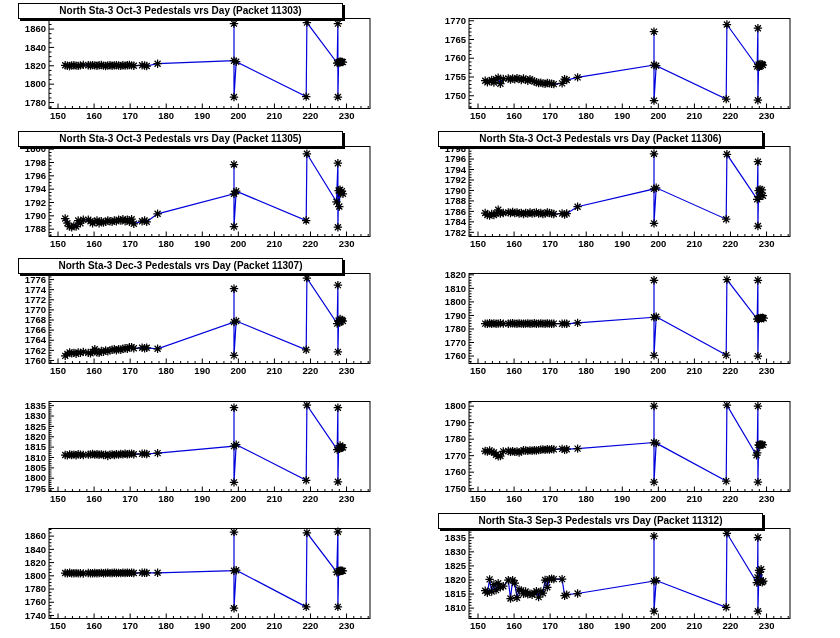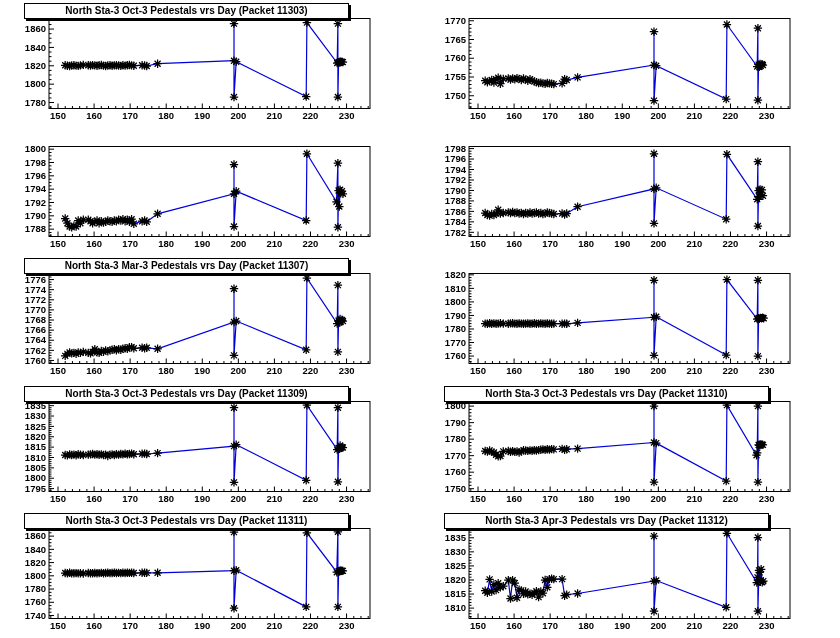--- a/index.html
+++ b/index.html
@@ -1,20 +1,20 @@
 <!DOCTYPE html>
 <html><head>
 <meta charset="utf-8">
 <style>
   html,body{margin:0;padding:0;background:#ffffff;}
   .canvas{position:relative;width:840px;height:638px;background:#ffffff;overflow:hidden;
           font-family:"Liberation Sans",sans-serif;}
   .panel{position:absolute;width:420px;height:128px;}
   .panel svg{position:absolute;left:0;top:0;}
-  .ptitle{position:absolute;left:24px;top:3px;width:323px;height:14px;z-index:2;
+  .ptitle{position:absolute;left:18px;top:3px;width:323px;height:14px;z-index:2;
           background:#ffffff;border:1px solid #000;box-shadow:2px 2px 0 #000;
           font-weight:bold;font-size:10px;line-height:14px;text-align:center;color:#000;
           white-space:nowrap;overflow:hidden;}
 </style>
 </head>
 <body>
 
 <div class="canvas" id="canvas">
     <div class="panel" style="left: 0px; top: 0px;">
       <svg width="420" height="128" viewBox="0 0 420 128">
@@ -292,20 +292,21 @@
         <text x="46" y="104.36666666666727" text-anchor="end" font-size="9.5" font-weight="bold" font-family="Liberation Sans, sans-serif" fill="#000000">1788</text>
         <text x="46" y="91.03333333333394" text-anchor="end" font-size="9.5" font-weight="bold" font-family="Liberation Sans, sans-serif" fill="#000000">1790</text>
         <text x="46" y="77.7000000000006" text-anchor="end" font-size="9.5" font-weight="bold" font-family="Liberation Sans, sans-serif" fill="#000000">1792</text>
         <text x="46" y="64.36666666666727" text-anchor="end" font-size="9.5" font-weight="bold" font-family="Liberation Sans, sans-serif" fill="#000000">1794</text>
         <text x="46" y="51.033333333333935" text-anchor="end" font-size="9.5" font-weight="bold" font-family="Liberation Sans, sans-serif" fill="#000000">1796</text>
         <text x="46" y="37.7000000000006" text-anchor="end" font-size="9.5" font-weight="bold" font-family="Liberation Sans, sans-serif" fill="#000000">1798</text>
         <text x="46" y="24.366666666667268" text-anchor="end" font-size="9.5" font-weight="bold" font-family="Liberation Sans, sans-serif" fill="#000000">1800</text>
         <polyline points="65.2,90.5 67.4,95.2 69.6,98.5 71.7,99.2 73.9,97.8 76.1,98.5 78.2,92.5 80.4,95.2 83.3,91.8 88.3,91.8 90.5,93.2 92.6,95.2 94.8,93.8 97.0,92.5 99.1,95.2 101.3,93.2 103.5,94.5 105.6,93.8 107.8,92.5 110.0,93.2 112.1,93.8 114.3,92.5 116.4,93.2 118.6,91.8 120.8,92.5 122.9,91.2 125.1,93.2 127.3,91.8 129.4,93.8 131.6,91.2 133.8,95.8 142.1,93.2 144.6,92.5 146.7,93.8 157.6,85.8 234.0,65.8 234.0,36.5 234.0,98.5 236.2,63.2 306.2,92.5 306.9,25.8 336.5,73.8 337.9,35.2 337.9,99.2 338.6,62.5 339.3,78.5 340.1,61.8 340.8,65.2 341.9,63.2 342.9,65.8" fill="none" stroke="#0000dd" stroke-width="1.2"></polyline>
         <path d="M61.0 90.5H69.4M65.2 86.3V94.7M62.2 87.5L68.2 93.5M62.2 93.5L68.2 87.5M63.2 95.2H71.6M67.4 91.0V99.4M64.4 92.2L70.4 98.2M64.4 98.2L70.4 92.2M65.4 98.5H73.8M69.6 94.3V102.7M66.6 95.5L72.6 101.5M66.6 101.5L72.6 95.5M67.5 99.2H75.9M71.7 95.0V103.4M68.7 96.2L74.7 102.2M68.7 102.2L74.7 96.2M69.7 97.8H78.1M73.9 93.6V102.0M70.9 94.8L76.9 100.8M70.9 100.8L76.9 94.8M71.9 98.5H80.3M76.1 94.3V102.7M73.1 95.5L79.1 101.5M73.1 101.5L79.1 95.5M74.0 92.5H82.4M78.2 88.3V96.7M75.2 89.5L81.2 95.5M75.2 95.5L81.2 89.5M76.2 95.2H84.6M80.4 91.0V99.4M77.4 92.2L83.4 98.2M77.4 98.2L83.4 92.2M79.1 91.8H87.5M83.3 87.6V96.0M80.3 88.8L86.3 94.8M80.3 94.8L86.3 88.8M84.1 91.8H92.5M88.3 87.6V96.0M85.3 88.8L91.3 94.8M85.3 94.8L91.3 88.8M86.3 93.2H94.7M90.5 89.0V97.4M87.5 90.2L93.5 96.2M87.5 96.2L93.5 90.2M88.4 95.2H96.8M92.6 91.0V99.4M89.6 92.2L95.6 98.2M89.6 98.2L95.6 92.2M90.6 93.8H99.0M94.8 89.6V98.0M91.8 90.8L97.8 96.8M91.8 96.8L97.8 90.8M92.8 92.5H101.2M97.0 88.3V96.7M94.0 89.5L100.0 95.5M94.0 95.5L100.0 89.5M94.9 95.2H103.3M99.1 91.0V99.4M96.1 92.2L102.1 98.2M96.1 98.2L102.1 92.2M97.1 93.2H105.5M101.3 89.0V97.4M98.3 90.2L104.3 96.2M98.3 96.2L104.3 90.2M99.3 94.5H107.7M103.5 90.3V98.7M100.5 91.5L106.5 97.5M100.5 97.5L106.5 91.5M101.4 93.8H109.8M105.6 89.6V98.0M102.6 90.8L108.6 96.8M102.6 96.8L108.6 90.8M103.6 92.5H112.0M107.8 88.3V96.7M104.8 89.5L110.8 95.5M104.8 95.5L110.8 89.5M105.8 93.2H114.2M110.0 89.0V97.4M107.0 90.2L113.0 96.2M107.0 96.2L113.0 90.2M107.9 93.8H116.3M112.1 89.6V98.0M109.1 90.8L115.1 96.8M109.1 96.8L115.1 90.8M110.1 92.5H118.5M114.3 88.3V96.7M111.3 89.5L117.3 95.5M111.3 95.5L117.3 89.5M112.2 93.2H120.6M116.4 89.0V97.4M113.4 90.2L119.4 96.2M113.4 96.2L119.4 90.2M114.4 91.8H122.8M118.6 87.6V96.0M115.6 88.8L121.6 94.8M115.6 94.8L121.6 88.8M116.6 92.5H125.0M120.8 88.3V96.7M117.8 89.5L123.8 95.5M117.8 95.5L123.8 89.5M118.7 91.2H127.1M122.9 87.0V95.4M119.9 88.2L125.9 94.2M119.9 94.2L125.9 88.2M120.9 93.2H129.3M125.1 89.0V97.4M122.1 90.2L128.1 96.2M122.1 96.2L128.1 90.2M123.1 91.8H131.5M127.3 87.6V96.0M124.3 88.8L130.3 94.8M124.3 94.8L130.3 88.8M125.2 93.8H133.6M129.4 89.6V98.0M126.4 90.8L132.4 96.8M126.4 96.8L132.4 90.8M127.4 91.2H135.8M131.6 87.0V95.4M128.6 88.2L134.6 94.2M128.6 94.2L134.6 88.2M129.6 95.8H138.0M133.8 91.6V100.0M130.8 92.8L136.8 98.8M130.8 98.8L136.8 92.8M137.9 93.2H146.3M142.1 89.0V97.4M139.1 90.2L145.1 96.2M139.1 96.2L145.1 90.2M140.4 92.5H148.8M144.6 88.3V96.7M141.6 89.5L147.6 95.5M141.6 95.5L147.6 89.5M142.5 93.8H150.9M146.7 89.6V98.0M143.7 90.8L149.7 96.8M143.7 96.8L149.7 90.8M153.4 85.8H161.8M157.6 81.6V90.0M154.6 82.8L160.6 88.8M154.6 88.8L160.6 82.8M229.8 65.8H238.2M234.0 61.6V70.0M231.0 62.8L237.0 68.8M231.0 68.8L237.0 62.8M229.8 36.5H238.2M234.0 32.3V40.7M231.0 33.5L237.0 39.5M231.0 39.5L237.0 33.5M229.8 98.5H238.2M234.0 94.3V102.7M231.0 95.5L237.0 101.5M231.0 101.5L237.0 95.5M232.0 63.2H240.4M236.2 59.0V67.4M233.2 60.2L239.2 66.2M233.2 66.2L239.2 60.2M302.0 92.5H310.4M306.2 88.3V96.7M303.2 89.5L309.2 95.5M303.2 95.5L309.2 89.5M302.7 25.8H311.1M306.9 21.6V30.0M303.9 22.8L309.9 28.8M303.9 28.8L309.9 22.8M332.3 73.8H340.7M336.5 69.6V78.0M333.5 70.8L339.5 76.8M333.5 76.8L339.5 70.8M333.7 35.2H342.1M337.9 31.0V39.4M334.9 32.2L340.9 38.2M334.9 38.2L340.9 32.2M333.7 99.2H342.1M337.9 95.0V103.4M334.9 96.2L340.9 102.2M334.9 102.2L340.9 96.2M334.4 62.5H342.8M338.6 58.3V66.7M335.6 59.5L341.6 65.5M335.6 65.5L341.6 59.5M335.1 78.5H343.5M339.3 74.3V82.7M336.3 75.5L342.3 81.5M336.3 81.5L342.3 75.5M335.9 61.8H344.3M340.1 57.6V66.0M337.1 58.8L343.1 64.8M337.1 64.8L343.1 58.8M336.6 65.2H345.0M340.8 61.0V69.4M337.8 62.2L343.8 68.2M337.8 68.2L343.8 62.2M337.7 63.2H346.1M341.9 59.0V67.4M338.9 60.2L344.9 66.2M338.9 66.2L344.9 60.2M338.7 65.8H347.1M342.9 61.6V70.0M339.9 62.8L345.9 68.8M339.9 68.8L345.9 62.8" stroke="#000000" stroke-width="1.25" fill="none"></path>
       </svg>
+      <div class="ptitle">North Sta-3 Oct-3 Pedestals vrs Day (Packet 11305)</div>
     </div>
     <div class="panel" style="left: 420px; top: 128px;">
       <svg width="420" height="128" viewBox="0 0 420 128">
         <rect x="49" y="18.5" width="321" height="90" fill="none" stroke="#000000" stroke-width="1"></rect>
         <g stroke="#000000" stroke-width="1">
           <line x1="50.80337078651685" y1="108.5" x2="50.80337078651685" y2="106"></line>
           <line x1="58.01685393258427" y1="108.5" x2="58.01685393258427" y2="103.5"></line>
           <line x1="65.23033707865169" y1="108.5" x2="65.23033707865169" y2="106"></line>
           <line x1="72.4438202247191" y1="108.5" x2="72.4438202247191" y2="106"></line>
           <line x1="79.65730337078651" y1="108.5" x2="79.65730337078651" y2="106"></line>
@@ -400,20 +401,21 @@
         <text x="46" y="86.58372093023287" text-anchor="end" font-size="9.5" font-weight="bold" font-family="Liberation Sans, sans-serif" fill="#000000">1786</text>
         <text x="46" y="76.11860465116312" text-anchor="end" font-size="9.5" font-weight="bold" font-family="Liberation Sans, sans-serif" fill="#000000">1788</text>
         <text x="46" y="65.65348837209338" text-anchor="end" font-size="9.5" font-weight="bold" font-family="Liberation Sans, sans-serif" fill="#000000">1790</text>
         <text x="46" y="55.188372093023645" text-anchor="end" font-size="9.5" font-weight="bold" font-family="Liberation Sans, sans-serif" fill="#000000">1792</text>
         <text x="46" y="44.7232558139539" text-anchor="end" font-size="9.5" font-weight="bold" font-family="Liberation Sans, sans-serif" fill="#000000">1794</text>
         <text x="46" y="34.258139534884165" text-anchor="end" font-size="9.5" font-weight="bold" font-family="Liberation Sans, sans-serif" fill="#000000">1796</text>
         <text x="46" y="23.79302325581443" text-anchor="end" font-size="9.5" font-weight="bold" font-family="Liberation Sans, sans-serif" fill="#000000">1798</text>
         <polyline points="65.2,85.0 67.4,87.0 69.6,87.6 71.7,86.0 73.9,87.0 76.1,85.5 78.2,81.8 80.4,85.5 83.3,85.0 88.3,84.4 90.5,85.0 92.6,83.9 94.8,85.0 97.0,84.4 99.1,85.5 101.3,85.0 103.5,86.0 105.6,85.0 107.8,85.5 110.0,84.4 112.1,85.5 114.3,85.0 116.4,84.4 118.6,85.5 120.8,85.0 122.9,86.0 125.1,85.5 127.3,84.4 129.4,85.0 131.6,85.5 133.8,86.0 142.1,85.5 144.6,86.5 146.7,85.5 157.6,78.7 234.0,60.9 234.0,25.8 234.0,95.4 236.2,59.8 306.2,91.2 306.9,26.3 337.2,71.3 337.9,33.7 337.9,98.0 338.6,62.5 339.3,68.7 340.1,61.4 340.8,66.6 341.9,61.9 342.9,67.7" fill="none" stroke="#0000dd" stroke-width="1.2"></polyline>
         <path d="M61.0 85.0H69.4M65.2 80.8V89.2M62.2 82.0L68.2 88.0M62.2 88.0L68.2 82.0M63.2 87.0H71.6M67.4 82.8V91.2M64.4 84.0L70.4 90.0M64.4 90.0L70.4 84.0M65.4 87.6H73.8M69.6 83.4V91.8M66.6 84.6L72.6 90.6M66.6 90.6L72.6 84.6M67.5 86.0H75.9M71.7 81.8V90.2M68.7 83.0L74.7 89.0M68.7 89.0L74.7 83.0M69.7 87.0H78.1M73.9 82.8V91.2M70.9 84.0L76.9 90.0M70.9 90.0L76.9 84.0M71.9 85.5H80.3M76.1 81.3V89.7M73.1 82.5L79.1 88.5M73.1 88.5L79.1 82.5M74.0 81.8H82.4M78.2 77.6V86.0M75.2 78.8L81.2 84.8M75.2 84.8L81.2 78.8M76.2 85.5H84.6M80.4 81.3V89.7M77.4 82.5L83.4 88.5M77.4 88.5L83.4 82.5M79.1 85.0H87.5M83.3 80.8V89.2M80.3 82.0L86.3 88.0M80.3 88.0L86.3 82.0M84.1 84.4H92.5M88.3 80.2V88.6M85.3 81.4L91.3 87.4M85.3 87.4L91.3 81.4M86.3 85.0H94.7M90.5 80.8V89.2M87.5 82.0L93.5 88.0M87.5 88.0L93.5 82.0M88.4 83.9H96.8M92.6 79.7V88.1M89.6 80.9L95.6 86.9M89.6 86.9L95.6 80.9M90.6 85.0H99.0M94.8 80.8V89.2M91.8 82.0L97.8 88.0M91.8 88.0L97.8 82.0M92.8 84.4H101.2M97.0 80.2V88.6M94.0 81.4L100.0 87.4M94.0 87.4L100.0 81.4M94.9 85.5H103.3M99.1 81.3V89.7M96.1 82.5L102.1 88.5M96.1 88.5L102.1 82.5M97.1 85.0H105.5M101.3 80.8V89.2M98.3 82.0L104.3 88.0M98.3 88.0L104.3 82.0M99.3 86.0H107.7M103.5 81.8V90.2M100.5 83.0L106.5 89.0M100.5 89.0L106.5 83.0M101.4 85.0H109.8M105.6 80.8V89.2M102.6 82.0L108.6 88.0M102.6 88.0L108.6 82.0M103.6 85.5H112.0M107.8 81.3V89.7M104.8 82.5L110.8 88.5M104.8 88.5L110.8 82.5M105.8 84.4H114.2M110.0 80.2V88.6M107.0 81.4L113.0 87.4M107.0 87.4L113.0 81.4M107.9 85.5H116.3M112.1 81.3V89.7M109.1 82.5L115.1 88.5M109.1 88.5L115.1 82.5M110.1 85.0H118.5M114.3 80.8V89.2M111.3 82.0L117.3 88.0M111.3 88.0L117.3 82.0M112.2 84.4H120.6M116.4 80.2V88.6M113.4 81.4L119.4 87.4M113.4 87.4L119.4 81.4M114.4 85.5H122.8M118.6 81.3V89.7M115.6 82.5L121.6 88.5M115.6 88.5L121.6 82.5M116.6 85.0H125.0M120.8 80.8V89.2M117.8 82.0L123.8 88.0M117.8 88.0L123.8 82.0M118.7 86.0H127.1M122.9 81.8V90.2M119.9 83.0L125.9 89.0M119.9 89.0L125.9 83.0M120.9 85.5H129.3M125.1 81.3V89.7M122.1 82.5L128.1 88.5M122.1 88.5L128.1 82.5M123.1 84.4H131.5M127.3 80.2V88.6M124.3 81.4L130.3 87.4M124.3 87.4L130.3 81.4M125.2 85.0H133.6M129.4 80.8V89.2M126.4 82.0L132.4 88.0M126.4 88.0L132.4 82.0M127.4 85.5H135.8M131.6 81.3V89.7M128.6 82.5L134.6 88.5M128.6 88.5L134.6 82.5M129.6 86.0H138.0M133.8 81.8V90.2M130.8 83.0L136.8 89.0M130.8 89.0L136.8 83.0M137.9 85.5H146.3M142.1 81.3V89.7M139.1 82.5L145.1 88.5M139.1 88.5L145.1 82.5M140.4 86.5H148.8M144.6 82.3V90.7M141.6 83.5L147.6 89.5M141.6 89.5L147.6 83.5M142.5 85.5H150.9M146.7 81.3V89.7M143.7 82.5L149.7 88.5M143.7 88.5L149.7 82.5M153.4 78.7H161.8M157.6 74.5V82.9M154.6 75.7L160.6 81.7M154.6 81.7L160.6 75.7M229.8 60.9H238.2M234.0 56.7V65.1M231.0 57.9L237.0 63.9M231.0 63.9L237.0 57.9M229.8 25.8H238.2M234.0 21.6V30.0M231.0 22.8L237.0 28.8M231.0 28.8L237.0 22.8M229.8 95.4H238.2M234.0 91.2V99.6M231.0 92.4L237.0 98.4M231.0 98.4L237.0 92.4M232.0 59.8H240.4M236.2 55.6V64.0M233.2 56.8L239.2 62.8M233.2 62.8L239.2 56.8M302.0 91.2H310.4M306.2 87.0V95.4M303.2 88.2L309.2 94.2M303.2 94.2L309.2 88.2M302.7 26.3H311.1M306.9 22.1V30.5M303.9 23.3L309.9 29.3M303.9 29.3L309.9 23.3M333.0 71.3H341.4M337.2 67.1V75.5M334.2 68.3L340.2 74.3M334.2 74.3L340.2 68.3M333.7 33.7H342.1M337.9 29.5V37.9M334.9 30.7L340.9 36.7M334.9 36.7L340.9 30.7M333.7 98.0H342.1M337.9 93.8V102.2M334.9 95.0L340.9 101.0M334.9 101.0L340.9 95.0M334.4 62.5H342.8M338.6 58.3V66.7M335.6 59.5L341.6 65.5M335.6 65.5L341.6 59.5M335.1 68.7H343.5M339.3 64.5V72.9M336.3 65.7L342.3 71.7M336.3 71.7L342.3 65.7M335.9 61.4H344.3M340.1 57.2V65.6M337.1 58.4L343.1 64.4M337.1 64.4L343.1 58.4M336.6 66.6H345.0M340.8 62.4V70.8M337.8 63.6L343.8 69.6M337.8 69.6L343.8 63.6M337.7 61.9H346.1M341.9 57.7V66.1M338.9 58.9L344.9 64.9M338.9 64.9L344.9 58.9M338.7 67.7H347.1M342.9 63.5V71.9M339.9 64.7L345.9 70.7M339.9 70.7L345.9 64.7" stroke="#000000" stroke-width="1.25" fill="none"></path>
       </svg>
+      <div class="ptitle">North Sta-3 Oct-3 Pedestals vrs Day (Packet 11306)</div>
     </div>
     <div class="panel" style="left: 0px; top: 255px;">
       <svg width="420" height="128" viewBox="0 0 420 128">
         <rect x="49" y="18.5" width="321" height="90" fill="none" stroke="#000000" stroke-width="1"></rect>
         <g stroke="#000000" stroke-width="1">
           <line x1="50.80337078651685" y1="108.5" x2="50.80337078651685" y2="106"></line>
           <line x1="58.01685393258427" y1="108.5" x2="58.01685393258427" y2="103.5"></line>
           <line x1="65.23033707865169" y1="108.5" x2="65.23033707865169" y2="106"></line>
           <line x1="72.4438202247191" y1="108.5" x2="72.4438202247191" y2="106"></line>
           <line x1="79.65730337078651" y1="108.5" x2="79.65730337078651" y2="106"></line>
@@ -510,21 +512,21 @@
         <text x="46" y="88.44157303370827" text-anchor="end" font-size="9.5" font-weight="bold" font-family="Liberation Sans, sans-serif" fill="#000000">1764</text>
         <text x="46" y="78.32921348314645" text-anchor="end" font-size="9.5" font-weight="bold" font-family="Liberation Sans, sans-serif" fill="#000000">1766</text>
         <text x="46" y="68.21685393258461" text-anchor="end" font-size="9.5" font-weight="bold" font-family="Liberation Sans, sans-serif" fill="#000000">1768</text>
         <text x="46" y="58.10449438202279" text-anchor="end" font-size="9.5" font-weight="bold" font-family="Liberation Sans, sans-serif" fill="#000000">1770</text>
         <text x="46" y="47.99213483146097" text-anchor="end" font-size="9.5" font-weight="bold" font-family="Liberation Sans, sans-serif" fill="#000000">1772</text>
         <text x="46" y="37.87977528089915" text-anchor="end" font-size="9.5" font-weight="bold" font-family="Liberation Sans, sans-serif" fill="#000000">1774</text>
         <text x="46" y="27.767415730337316" text-anchor="end" font-size="9.5" font-weight="bold" font-family="Liberation Sans, sans-serif" fill="#000000">1776</text>
         <polyline points="65.2,100.9 67.4,98.9 69.6,97.4 71.7,98.4 73.9,97.9 76.1,98.9 78.2,97.4 80.4,97.9 83.3,96.9 88.3,97.9 90.5,98.4 92.6,96.9 94.8,94.3 97.0,97.4 99.1,97.9 101.3,95.9 103.5,96.9 105.6,95.4 107.8,96.4 110.0,95.4 112.1,94.8 114.3,94.3 116.4,95.4 118.6,94.3 120.8,94.8 122.9,93.8 125.1,93.3 127.3,93.8 129.4,92.3 131.6,92.3 133.8,93.3 142.1,92.8 144.6,93.3 146.7,92.8 157.6,93.8 234.0,67.0 234.0,33.7 234.0,100.4 236.2,66.0 306.2,94.8 306.9,23.1 337.2,68.6 337.9,30.1 337.9,96.9 338.6,65.5 339.3,67.5 340.1,64.0 340.8,66.5 341.9,65.0 342.9,66.0" fill="none" stroke="#0000dd" stroke-width="1.2"></polyline>
         <path d="M61.0 100.9H69.4M65.2 96.7V105.1M62.2 97.9L68.2 103.9M62.2 103.9L68.2 97.9M63.2 98.9H71.6M67.4 94.7V103.1M64.4 95.9L70.4 101.9M64.4 101.9L70.4 95.9M65.4 97.4H73.8M69.6 93.2V101.6M66.6 94.4L72.6 100.4M66.6 100.4L72.6 94.4M67.5 98.4H75.9M71.7 94.2V102.6M68.7 95.4L74.7 101.4M68.7 101.4L74.7 95.4M69.7 97.9H78.1M73.9 93.7V102.1M70.9 94.9L76.9 100.9M70.9 100.9L76.9 94.9M71.9 98.9H80.3M76.1 94.7V103.1M73.1 95.9L79.1 101.9M73.1 101.9L79.1 95.9M74.0 97.4H82.4M78.2 93.2V101.6M75.2 94.4L81.2 100.4M75.2 100.4L81.2 94.4M76.2 97.9H84.6M80.4 93.7V102.1M77.4 94.9L83.4 100.9M77.4 100.9L83.4 94.9M79.1 96.9H87.5M83.3 92.7V101.1M80.3 93.9L86.3 99.9M80.3 99.9L86.3 93.9M84.1 97.9H92.5M88.3 93.7V102.1M85.3 94.9L91.3 100.9M85.3 100.9L91.3 94.9M86.3 98.4H94.7M90.5 94.2V102.6M87.5 95.4L93.5 101.4M87.5 101.4L93.5 95.4M88.4 96.9H96.8M92.6 92.7V101.1M89.6 93.9L95.6 99.9M89.6 99.9L95.6 93.9M90.6 94.3H99.0M94.8 90.1V98.5M91.8 91.3L97.8 97.3M91.8 97.3L97.8 91.3M92.8 97.4H101.2M97.0 93.2V101.6M94.0 94.4L100.0 100.4M94.0 100.4L100.0 94.4M94.9 97.9H103.3M99.1 93.7V102.1M96.1 94.9L102.1 100.9M96.1 100.9L102.1 94.9M97.1 95.9H105.5M101.3 91.7V100.1M98.3 92.9L104.3 98.9M98.3 98.9L104.3 92.9M99.3 96.9H107.7M103.5 92.7V101.1M100.5 93.9L106.5 99.9M100.5 99.9L106.5 93.9M101.4 95.4H109.8M105.6 91.2V99.6M102.6 92.4L108.6 98.4M102.6 98.4L108.6 92.4M103.6 96.4H112.0M107.8 92.2V100.6M104.8 93.4L110.8 99.4M104.8 99.4L110.8 93.4M105.8 95.4H114.2M110.0 91.2V99.6M107.0 92.4L113.0 98.4M107.0 98.4L113.0 92.4M107.9 94.8H116.3M112.1 90.6V99.0M109.1 91.8L115.1 97.8M109.1 97.8L115.1 91.8M110.1 94.3H118.5M114.3 90.1V98.5M111.3 91.3L117.3 97.3M111.3 97.3L117.3 91.3M112.2 95.4H120.6M116.4 91.2V99.6M113.4 92.4L119.4 98.4M113.4 98.4L119.4 92.4M114.4 94.3H122.8M118.6 90.1V98.5M115.6 91.3L121.6 97.3M115.6 97.3L121.6 91.3M116.6 94.8H125.0M120.8 90.6V99.0M117.8 91.8L123.8 97.8M117.8 97.8L123.8 91.8M118.7 93.8H127.1M122.9 89.6V98.0M119.9 90.8L125.9 96.8M119.9 96.8L125.9 90.8M120.9 93.3H129.3M125.1 89.1V97.5M122.1 90.3L128.1 96.3M122.1 96.3L128.1 90.3M123.1 93.8H131.5M127.3 89.6V98.0M124.3 90.8L130.3 96.8M124.3 96.8L130.3 90.8M125.2 92.3H133.6M129.4 88.1V96.5M126.4 89.3L132.4 95.3M126.4 95.3L132.4 89.3M127.4 92.3H135.8M131.6 88.1V96.5M128.6 89.3L134.6 95.3M128.6 95.3L134.6 89.3M129.6 93.3H138.0M133.8 89.1V97.5M130.8 90.3L136.8 96.3M130.8 96.3L136.8 90.3M137.9 92.8H146.3M142.1 88.6V97.0M139.1 89.8L145.1 95.8M139.1 95.8L145.1 89.8M140.4 93.3H148.8M144.6 89.1V97.5M141.6 90.3L147.6 96.3M141.6 96.3L147.6 90.3M142.5 92.8H150.9M146.7 88.6V97.0M143.7 89.8L149.7 95.8M143.7 95.8L149.7 89.8M153.4 93.8H161.8M157.6 89.6V98.0M154.6 90.8L160.6 96.8M154.6 96.8L160.6 90.8M229.8 67.0H238.2M234.0 62.8V71.2M231.0 64.0L237.0 70.0M231.0 70.0L237.0 64.0M229.8 33.7H238.2M234.0 29.5V37.9M231.0 30.7L237.0 36.7M231.0 36.7L237.0 30.7M229.8 100.4H238.2M234.0 96.2V104.6M231.0 97.4L237.0 103.4M231.0 103.4L237.0 97.4M232.0 66.0H240.4M236.2 61.8V70.2M233.2 63.0L239.2 69.0M233.2 69.0L239.2 63.0M302.0 94.8H310.4M306.2 90.6V99.0M303.2 91.8L309.2 97.8M303.2 97.8L309.2 91.8M302.7 23.1H311.1M306.9 18.9V27.3M303.9 20.1L309.9 26.1M303.9 26.1L309.9 20.1M333.0 68.6H341.4M337.2 64.4V72.8M334.2 65.6L340.2 71.6M334.2 71.6L340.2 65.6M333.7 30.1H342.1M337.9 25.9V34.3M334.9 27.1L340.9 33.1M334.9 33.1L340.9 27.1M333.7 96.9H342.1M337.9 92.7V101.1M334.9 93.9L340.9 99.9M334.9 99.9L340.9 93.9M334.4 65.5H342.8M338.6 61.3V69.7M335.6 62.5L341.6 68.5M335.6 68.5L341.6 62.5M335.1 67.5H343.5M339.3 63.3V71.7M336.3 64.5L342.3 70.5M336.3 70.5L342.3 64.5M335.9 64.0H344.3M340.1 59.8V68.2M337.1 61.0L343.1 67.0M337.1 67.0L343.1 61.0M336.6 66.5H345.0M340.8 62.3V70.7M337.8 63.5L343.8 69.5M337.8 69.5L343.8 63.5M337.7 65.0H346.1M341.9 60.8V69.2M338.9 62.0L344.9 68.0M338.9 68.0L344.9 62.0M338.7 66.0H347.1M342.9 61.8V70.2M339.9 63.0L345.9 69.0M339.9 69.0L345.9 63.0" stroke="#000000" stroke-width="1.25" fill="none"></path>
       </svg>
-      <div class="ptitle">North Sta-3 Mar-3 Pedestals vrs Day (Packet 11307)</div>
+      <div class="ptitle">North Sta-3 Dec-3 Pedestals vrs Day (Packet 11307)</div>
     </div>
     <div class="panel" style="left: 420px; top: 255px;">
       <svg width="420" height="128" viewBox="0 0 420 128">
         <rect x="49" y="18.5" width="321" height="90" fill="none" stroke="#000000" stroke-width="1"></rect>
         <g stroke="#000000" stroke-width="1">
           <line x1="50.80337078651685" y1="108.5" x2="50.80337078651685" y2="106"></line>
           <line x1="58.01685393258427" y1="108.5" x2="58.01685393258427" y2="103.5"></line>
           <line x1="65.23033707865169" y1="108.5" x2="65.23033707865169" y2="106"></line>
           <line x1="72.4438202247191" y1="108.5" x2="72.4438202247191" y2="106"></line>
           <line x1="79.65730337078651" y1="108.5" x2="79.65730337078651" y2="106"></line>
@@ -734,21 +736,20 @@
         <text x="46" y="88.05944700460816" text-anchor="end" font-size="9.5" font-weight="bold" font-family="Liberation Sans, sans-serif" fill="#000000">1805</text>
         <text x="46" y="77.69078341013814" text-anchor="end" font-size="9.5" font-weight="bold" font-family="Liberation Sans, sans-serif" fill="#000000">1810</text>
         <text x="46" y="67.3221198156681" text-anchor="end" font-size="9.5" font-weight="bold" font-family="Liberation Sans, sans-serif" fill="#000000">1815</text>
         <text x="46" y="56.95345622119809" text-anchor="end" font-size="9.5" font-weight="bold" font-family="Liberation Sans, sans-serif" fill="#000000">1820</text>
         <text x="46" y="46.58479262672806" text-anchor="end" font-size="9.5" font-weight="bold" font-family="Liberation Sans, sans-serif" fill="#000000">1825</text>
         <text x="46" y="36.21612903225804" text-anchor="end" font-size="9.5" font-weight="bold" font-family="Liberation Sans, sans-serif" fill="#000000">1830</text>
         <text x="46" y="25.847465437788014" text-anchor="end" font-size="9.5" font-weight="bold" font-family="Liberation Sans, sans-serif" fill="#000000">1835</text>
         <polyline points="65.2,72.0 67.4,72.4 69.6,71.4 71.7,72.0 73.9,71.6 76.1,72.2 78.2,71.2 80.4,71.8 83.3,72.0 88.3,71.6 90.5,71.4 92.6,71.0 94.8,71.6 97.0,71.2 99.1,71.8 101.3,71.4 103.5,72.0 105.6,71.6 107.8,73.0 110.0,71.8 112.1,71.4 114.3,72.0 116.4,71.2 118.6,71.6 120.8,71.0 122.9,71.4 125.1,70.8 127.3,71.2 129.4,71.0 131.6,70.6 133.8,71.2 142.1,70.8 144.6,70.6 146.7,71.0 157.6,70.1 234.0,63.1 234.0,24.7 234.0,99.4 236.2,61.6 306.2,97.3 306.9,22.2 337.2,66.6 337.9,24.7 337.9,98.8 338.6,65.0 339.3,65.8 340.1,62.5 340.8,64.7 341.9,64.1 342.9,64.5" fill="none" stroke="#0000dd" stroke-width="1.2"></polyline>
         <path d="M61.0 72.0H69.4M65.2 67.8V76.2M62.2 69.0L68.2 75.0M62.2 75.0L68.2 69.0M63.2 72.4H71.6M67.4 68.2V76.6M64.4 69.4L70.4 75.4M64.4 75.4L70.4 69.4M65.4 71.4H73.8M69.6 67.2V75.6M66.6 68.4L72.6 74.4M66.6 74.4L72.6 68.4M67.5 72.0H75.9M71.7 67.8V76.2M68.7 69.0L74.7 75.0M68.7 75.0L74.7 69.0M69.7 71.6H78.1M73.9 67.4V75.8M70.9 68.6L76.9 74.6M70.9 74.6L76.9 68.6M71.9 72.2H80.3M76.1 68.0V76.4M73.1 69.2L79.1 75.2M73.1 75.2L79.1 69.2M74.0 71.2H82.4M78.2 67.0V75.4M75.2 68.2L81.2 74.2M75.2 74.2L81.2 68.2M76.2 71.8H84.6M80.4 67.6V76.0M77.4 68.8L83.4 74.8M77.4 74.8L83.4 68.8M79.1 72.0H87.5M83.3 67.8V76.2M80.3 69.0L86.3 75.0M80.3 75.0L86.3 69.0M84.1 71.6H92.5M88.3 67.4V75.8M85.3 68.6L91.3 74.6M85.3 74.6L91.3 68.6M86.3 71.4H94.7M90.5 67.2V75.6M87.5 68.4L93.5 74.4M87.5 74.4L93.5 68.4M88.4 71.0H96.8M92.6 66.8V75.2M89.6 68.0L95.6 74.0M89.6 74.0L95.6 68.0M90.6 71.6H99.0M94.8 67.4V75.8M91.8 68.6L97.8 74.6M91.8 74.6L97.8 68.6M92.8 71.2H101.2M97.0 67.0V75.4M94.0 68.2L100.0 74.2M94.0 74.2L100.0 68.2M94.9 71.8H103.3M99.1 67.6V76.0M96.1 68.8L102.1 74.8M96.1 74.8L102.1 68.8M97.1 71.4H105.5M101.3 67.2V75.6M98.3 68.4L104.3 74.4M98.3 74.4L104.3 68.4M99.3 72.0H107.7M103.5 67.8V76.2M100.5 69.0L106.5 75.0M100.5 75.0L106.5 69.0M101.4 71.6H109.8M105.6 67.4V75.8M102.6 68.6L108.6 74.6M102.6 74.6L108.6 68.6M103.6 73.0H112.0M107.8 68.8V77.2M104.8 70.0L110.8 76.0M104.8 76.0L110.8 70.0M105.8 71.8H114.2M110.0 67.6V76.0M107.0 68.8L113.0 74.8M107.0 74.8L113.0 68.8M107.9 71.4H116.3M112.1 67.2V75.6M109.1 68.4L115.1 74.4M109.1 74.4L115.1 68.4M110.1 72.0H118.5M114.3 67.8V76.2M111.3 69.0L117.3 75.0M111.3 75.0L117.3 69.0M112.2 71.2H120.6M116.4 67.0V75.4M113.4 68.2L119.4 74.2M113.4 74.2L119.4 68.2M114.4 71.6H122.8M118.6 67.4V75.8M115.6 68.6L121.6 74.6M115.6 74.6L121.6 68.6M116.6 71.0H125.0M120.8 66.8V75.2M117.8 68.0L123.8 74.0M117.8 74.0L123.8 68.0M118.7 71.4H127.1M122.9 67.2V75.6M119.9 68.4L125.9 74.4M119.9 74.4L125.9 68.4M120.9 70.8H129.3M125.1 66.6V75.0M122.1 67.8L128.1 73.8M122.1 73.8L128.1 67.8M123.1 71.2H131.5M127.3 67.0V75.4M124.3 68.2L130.3 74.2M124.3 74.2L130.3 68.2M125.2 71.0H133.6M129.4 66.8V75.2M126.4 68.0L132.4 74.0M126.4 74.0L132.4 68.0M127.4 70.6H135.8M131.6 66.4V74.8M128.6 67.6L134.6 73.6M128.6 73.6L134.6 67.6M129.6 71.2H138.0M133.8 67.0V75.4M130.8 68.2L136.8 74.2M130.8 74.2L136.8 68.2M137.9 70.8H146.3M142.1 66.6V75.0M139.1 67.8L145.1 73.8M139.1 73.8L145.1 67.8M140.4 70.6H148.8M144.6 66.4V74.8M141.6 67.6L147.6 73.6M141.6 73.6L147.6 67.6M142.5 71.0H150.9M146.7 66.8V75.2M143.7 68.0L149.7 74.0M143.7 74.0L149.7 68.0M153.4 70.1H161.8M157.6 65.9V74.3M154.6 67.1L160.6 73.1M154.6 73.1L160.6 67.1M229.8 63.1H238.2M234.0 58.9V67.3M231.0 60.1L237.0 66.1M231.0 66.1L237.0 60.1M229.8 24.7H238.2M234.0 20.5V28.9M231.0 21.7L237.0 27.7M231.0 27.7L237.0 21.7M229.8 99.4H238.2M234.0 95.2V103.6M231.0 96.4L237.0 102.4M231.0 102.4L237.0 96.4M232.0 61.6H240.4M236.2 57.4V65.8M233.2 58.6L239.2 64.6M233.2 64.6L239.2 58.6M302.0 97.3H310.4M306.2 93.1V101.5M303.2 94.3L309.2 100.3M303.2 100.3L309.2 94.3M302.7 22.2H311.1M306.9 18.0V26.4M303.9 19.2L309.9 25.2M303.9 25.2L309.9 19.2M333.0 66.6H341.4M337.2 62.4V70.8M334.2 63.6L340.2 69.6M334.2 69.6L340.2 63.6M333.7 24.7H342.1M337.9 20.5V28.9M334.9 21.7L340.9 27.7M334.9 27.7L340.9 21.7M333.7 98.8H342.1M337.9 94.6V103.0M334.9 95.8L340.9 101.8M334.9 101.8L340.9 95.8M334.4 65.0H342.8M338.6 60.8V69.2M335.6 62.0L341.6 68.0M335.6 68.0L341.6 62.0M335.1 65.8H343.5M339.3 61.6V70.0M336.3 62.8L342.3 68.8M336.3 68.8L342.3 62.8M335.9 62.5H344.3M340.1 58.3V66.7M337.1 59.5L343.1 65.5M337.1 65.5L343.1 59.5M336.6 64.7H345.0M340.8 60.5V68.9M337.8 61.7L343.8 67.7M337.8 67.7L343.8 61.7M337.7 64.1H346.1M341.9 59.9V68.3M338.9 61.1L344.9 67.1M338.9 67.1L344.9 61.1M338.7 64.5H347.1M342.9 60.3V68.7M339.9 61.5L345.9 67.5M339.9 67.5L345.9 61.5" stroke="#000000" stroke-width="1.25" fill="none"></path>
       </svg>
-      <div class="ptitle">North Sta-3 Oct-3 Pedestals vrs Day (Packet 11309)</div>
     </div>
     <div class="panel" style="left: 420px; top: 383px;">
       <svg width="420" height="128" viewBox="0 0 420 128">
         <rect x="49" y="18.5" width="321" height="90" fill="none" stroke="#000000" stroke-width="1"></rect>
         <g stroke="#000000" stroke-width="1">
           <line x1="50.80337078651685" y1="108.5" x2="50.80337078651685" y2="106"></line>
           <line x1="58.01685393258427" y1="108.5" x2="58.01685393258427" y2="103.5"></line>
           <line x1="65.23033707865169" y1="108.5" x2="65.23033707865169" y2="106"></line>
           <line x1="72.4438202247191" y1="108.5" x2="72.4438202247191" y2="106"></line>
           <line x1="79.65730337078651" y1="108.5" x2="79.65730337078651" y2="106"></line>
@@ -833,21 +834,20 @@
         </g>
         <text x="46" y="108.89266055045864" text-anchor="end" font-size="9.5" font-weight="bold" font-family="Liberation Sans, sans-serif" fill="#000000">1750</text>
         <text x="46" y="92.37889908256874" text-anchor="end" font-size="9.5" font-weight="bold" font-family="Liberation Sans, sans-serif" fill="#000000">1760</text>
         <text x="46" y="75.86513761467883" text-anchor="end" font-size="9.5" font-weight="bold" font-family="Liberation Sans, sans-serif" fill="#000000">1770</text>
         <text x="46" y="59.351376146788915" text-anchor="end" font-size="9.5" font-weight="bold" font-family="Liberation Sans, sans-serif" fill="#000000">1780</text>
         <text x="46" y="42.837614678899" text-anchor="end" font-size="9.5" font-weight="bold" font-family="Liberation Sans, sans-serif" fill="#000000">1790</text>
         <text x="46" y="26.32385321100909" text-anchor="end" font-size="9.5" font-weight="bold" font-family="Liberation Sans, sans-serif" fill="#000000">1800</text>
         <polyline points="65.2,68.0 67.4,68.5 69.6,67.4 71.7,68.7 73.9,69.4 76.1,71.8 78.2,73.3 80.4,73.0 83.3,68.4 88.3,68.0 90.5,68.7 92.6,68.2 94.8,68.9 97.0,68.4 99.1,69.5 101.3,68.5 103.5,67.2 105.6,67.5 107.8,67.9 110.0,67.4 112.1,67.7 114.3,67.2 116.4,67.5 118.6,67.1 120.8,66.7 122.9,66.4 125.1,66.9 127.3,66.2 129.4,66.6 131.6,66.1 133.8,66.4 142.1,65.9 144.6,66.7 146.7,66.2 157.6,65.6 234.0,59.5 234.0,23.0 234.0,99.1 236.2,60.1 306.2,98.1 306.9,22.1 336.5,72.2 337.2,69.9 337.9,23.1 337.9,99.1 338.6,61.9 339.3,62.4 340.1,61.1 340.8,62.1 341.9,61.4 342.9,61.9" fill="none" stroke="#0000dd" stroke-width="1.2"></polyline>
         <path d="M61.0 68.0H69.4M65.2 63.8V72.2M62.2 65.0L68.2 71.0M62.2 71.0L68.2 65.0M63.2 68.5H71.6M67.4 64.3V72.7M64.4 65.5L70.4 71.5M64.4 71.5L70.4 65.5M65.4 67.4H73.8M69.6 63.2V71.6M66.6 64.4L72.6 70.4M66.6 70.4L72.6 64.4M67.5 68.7H75.9M71.7 64.5V72.9M68.7 65.7L74.7 71.7M68.7 71.7L74.7 65.7M69.7 69.4H78.1M73.9 65.2V73.6M70.9 66.4L76.9 72.4M70.9 72.4L76.9 66.4M71.9 71.8H80.3M76.1 67.6V76.0M73.1 68.8L79.1 74.8M73.1 74.8L79.1 68.8M74.0 73.3H82.4M78.2 69.1V77.5M75.2 70.3L81.2 76.3M75.2 76.3L81.2 70.3M76.2 73.0H84.6M80.4 68.8V77.2M77.4 70.0L83.4 76.0M77.4 76.0L83.4 70.0M79.1 68.4H87.5M83.3 64.2V72.6M80.3 65.4L86.3 71.4M80.3 71.4L86.3 65.4M84.1 68.0H92.5M88.3 63.8V72.2M85.3 65.0L91.3 71.0M85.3 71.0L91.3 65.0M86.3 68.7H94.7M90.5 64.5V72.9M87.5 65.7L93.5 71.7M87.5 71.7L93.5 65.7M88.4 68.2H96.8M92.6 64.0V72.4M89.6 65.2L95.6 71.2M89.6 71.2L95.6 65.2M90.6 68.9H99.0M94.8 64.7V73.1M91.8 65.9L97.8 71.9M91.8 71.9L97.8 65.9M92.8 68.4H101.2M97.0 64.2V72.6M94.0 65.4L100.0 71.4M94.0 71.4L100.0 65.4M94.9 69.5H103.3M99.1 65.3V73.7M96.1 66.5L102.1 72.5M96.1 72.5L102.1 66.5M97.1 68.5H105.5M101.3 64.3V72.7M98.3 65.5L104.3 71.5M98.3 71.5L104.3 65.5M99.3 67.2H107.7M103.5 63.0V71.4M100.5 64.2L106.5 70.2M100.5 70.2L106.5 64.2M101.4 67.5H109.8M105.6 63.3V71.7M102.6 64.5L108.6 70.5M102.6 70.5L108.6 64.5M103.6 67.9H112.0M107.8 63.7V72.1M104.8 64.9L110.8 70.9M104.8 70.9L110.8 64.9M105.8 67.4H114.2M110.0 63.2V71.6M107.0 64.4L113.0 70.4M107.0 70.4L113.0 64.4M107.9 67.7H116.3M112.1 63.5V71.9M109.1 64.7L115.1 70.7M109.1 70.7L115.1 64.7M110.1 67.2H118.5M114.3 63.0V71.4M111.3 64.2L117.3 70.2M111.3 70.2L117.3 64.2M112.2 67.5H120.6M116.4 63.3V71.7M113.4 64.5L119.4 70.5M113.4 70.5L119.4 64.5M114.4 67.1H122.8M118.6 62.9V71.3M115.6 64.1L121.6 70.1M115.6 70.1L121.6 64.1M116.6 66.7H125.0M120.8 62.5V70.9M117.8 63.7L123.8 69.7M117.8 69.7L123.8 63.7M118.7 66.4H127.1M122.9 62.2V70.6M119.9 63.4L125.9 69.4M119.9 69.4L125.9 63.4M120.9 66.9H129.3M125.1 62.7V71.1M122.1 63.9L128.1 69.9M122.1 69.9L128.1 63.9M123.1 66.2H131.5M127.3 62.0V70.4M124.3 63.2L130.3 69.2M124.3 69.2L130.3 63.2M125.2 66.6H133.6M129.4 62.4V70.8M126.4 63.6L132.4 69.6M126.4 69.6L132.4 63.6M127.4 66.1H135.8M131.6 61.9V70.3M128.6 63.1L134.6 69.1M128.6 69.1L134.6 63.1M129.6 66.4H138.0M133.8 62.2V70.6M130.8 63.4L136.8 69.4M130.8 69.4L136.8 63.4M137.9 65.9H146.3M142.1 61.7V70.1M139.1 62.9L145.1 68.9M139.1 68.9L145.1 62.9M140.4 66.7H148.8M144.6 62.5V70.9M141.6 63.7L147.6 69.7M141.6 69.7L147.6 63.7M142.5 66.2H150.9M146.7 62.0V70.4M143.7 63.2L149.7 69.2M143.7 69.2L149.7 63.2M153.4 65.6H161.8M157.6 61.4V69.8M154.6 62.6L160.6 68.6M154.6 68.6L160.6 62.6M229.8 59.5H238.2M234.0 55.3V63.7M231.0 56.5L237.0 62.5M231.0 62.5L237.0 56.5M229.8 23.0H238.2M234.0 18.8V27.2M231.0 20.0L237.0 26.0M231.0 26.0L237.0 20.0M229.8 99.1H238.2M234.0 94.9V103.3M231.0 96.1L237.0 102.1M231.0 102.1L237.0 96.1M232.0 60.1H240.4M236.2 55.9V64.3M233.2 57.1L239.2 63.1M233.2 63.1L239.2 57.1M302.0 98.1H310.4M306.2 93.9V102.3M303.2 95.1L309.2 101.1M303.2 101.1L309.2 95.1M302.7 22.1H311.1M306.9 17.9V26.3M303.9 19.1L309.9 25.1M303.9 25.1L309.9 19.1M332.3 72.2H340.7M336.5 68.0V76.4M333.5 69.2L339.5 75.2M333.5 75.2L339.5 69.2M333.0 69.9H341.4M337.2 65.7V74.1M334.2 66.9L340.2 72.9M334.2 72.9L340.2 66.9M333.7 23.1H342.1M337.9 18.9V27.3M334.9 20.1L340.9 26.1M334.9 26.1L340.9 20.1M333.7 99.1H342.1M337.9 94.9V103.3M334.9 96.1L340.9 102.1M334.9 102.1L340.9 96.1M334.4 61.9H342.8M338.6 57.7V66.1M335.6 58.9L341.6 64.9M335.6 64.9L341.6 58.9M335.1 62.4H343.5M339.3 58.2V66.6M336.3 59.4L342.3 65.4M336.3 65.4L342.3 59.4M335.9 61.1H344.3M340.1 56.9V65.3M337.1 58.1L343.1 64.1M337.1 64.1L343.1 58.1M336.6 62.1H345.0M340.8 57.9V66.3M337.8 59.1L343.8 65.1M337.8 65.1L343.8 59.1M337.7 61.4H346.1M341.9 57.2V65.6M338.9 58.4L344.9 64.4M338.9 64.4L344.9 58.4M338.7 61.9H347.1M342.9 57.7V66.1M339.9 58.9L345.9 64.9M339.9 64.9L345.9 58.9" stroke="#000000" stroke-width="1.25" fill="none"></path>
       </svg>
-      <div class="ptitle">North Sta-3 Oct-3 Pedestals vrs Day (Packet 11310)</div>
     </div>
     <div class="panel" style="left: 0px; top: 510px;">
       <svg width="420" height="128" viewBox="0 0 420 128">
         <rect x="49" y="18.5" width="321" height="90" fill="none" stroke="#000000" stroke-width="1"></rect>
         <g stroke="#000000" stroke-width="1">
           <line x1="50.80337078651685" y1="108.5" x2="50.80337078651685" y2="106"></line>
           <line x1="58.01685393258427" y1="108.5" x2="58.01685393258427" y2="103.5"></line>
           <line x1="65.23033707865169" y1="108.5" x2="65.23033707865169" y2="106"></line>
           <line x1="72.4438202247191" y1="108.5" x2="72.4438202247191" y2="106"></line>
           <line x1="79.65730337078651" y1="108.5" x2="79.65730337078651" y2="106"></line>
@@ -933,21 +933,20 @@
         <text x="46" y="108.72205882352941" text-anchor="end" font-size="9.5" font-weight="bold" font-family="Liberation Sans, sans-serif" fill="#000000">1740</text>
         <text x="46" y="95.48676470588235" text-anchor="end" font-size="9.5" font-weight="bold" font-family="Liberation Sans, sans-serif" fill="#000000">1760</text>
         <text x="46" y="82.25147058823529" text-anchor="end" font-size="9.5" font-weight="bold" font-family="Liberation Sans, sans-serif" fill="#000000">1780</text>
         <text x="46" y="69.01617647058823" text-anchor="end" font-size="9.5" font-weight="bold" font-family="Liberation Sans, sans-serif" fill="#000000">1800</text>
         <text x="46" y="55.78088235294118" text-anchor="end" font-size="9.5" font-weight="bold" font-family="Liberation Sans, sans-serif" fill="#000000">1820</text>
         <text x="46" y="42.54558823529412" text-anchor="end" font-size="9.5" font-weight="bold" font-family="Liberation Sans, sans-serif" fill="#000000">1840</text>
         <text x="46" y="29.310294117647057" text-anchor="end" font-size="9.5" font-weight="bold" font-family="Liberation Sans, sans-serif" fill="#000000">1860</text>
         <polyline points="65.2,63.0 67.4,63.3 69.6,62.8 71.7,63.4 73.9,63.2 76.1,63.1 78.2,63.4 80.4,63.2 83.3,63.5 88.3,63.0 90.5,63.3 92.6,63.2 94.8,63.0 97.0,63.2 99.1,63.1 101.3,62.9 103.5,63.2 105.6,63.0 107.8,62.8 110.0,63.1 112.1,63.0 114.3,62.8 116.4,63.0 118.6,62.9 120.8,63.1 122.9,62.8 125.1,63.0 127.3,62.8 129.4,62.9 131.6,62.7 133.8,63.0 142.1,62.8 144.6,62.8 146.7,62.9 157.6,62.8 234.0,60.7 234.0,22.1 234.0,98.2 236.2,60.2 306.2,96.9 306.9,22.8 336.8,62.2 337.9,21.8 337.9,96.9 338.6,61.2 339.3,61.5 340.1,60.5 340.8,61.0 341.9,60.7 342.9,60.9" fill="none" stroke="#0000dd" stroke-width="1.2"></polyline>
         <path d="M61.0 63.0H69.4M65.2 58.8V67.2M62.2 60.0L68.2 66.0M62.2 66.0L68.2 60.0M63.2 63.3H71.6M67.4 59.1V67.5M64.4 60.3L70.4 66.3M64.4 66.3L70.4 60.3M65.4 62.8H73.8M69.6 58.6V67.0M66.6 59.8L72.6 65.8M66.6 65.8L72.6 59.8M67.5 63.4H75.9M71.7 59.2V67.6M68.7 60.4L74.7 66.4M68.7 66.4L74.7 60.4M69.7 63.2H78.1M73.9 59.0V67.4M70.9 60.2L76.9 66.2M70.9 66.2L76.9 60.2M71.9 63.1H80.3M76.1 58.9V67.3M73.1 60.1L79.1 66.1M73.1 66.1L79.1 60.1M74.0 63.4H82.4M78.2 59.2V67.6M75.2 60.4L81.2 66.4M75.2 66.4L81.2 60.4M76.2 63.2H84.6M80.4 59.0V67.4M77.4 60.2L83.4 66.2M77.4 66.2L83.4 60.2M79.1 63.5H87.5M83.3 59.3V67.7M80.3 60.5L86.3 66.5M80.3 66.5L86.3 60.5M84.1 63.0H92.5M88.3 58.8V67.2M85.3 60.0L91.3 66.0M85.3 66.0L91.3 60.0M86.3 63.3H94.7M90.5 59.1V67.5M87.5 60.3L93.5 66.3M87.5 66.3L93.5 60.3M88.4 63.2H96.8M92.6 59.0V67.4M89.6 60.2L95.6 66.2M89.6 66.2L95.6 60.2M90.6 63.0H99.0M94.8 58.8V67.2M91.8 60.0L97.8 66.0M91.8 66.0L97.8 60.0M92.8 63.2H101.2M97.0 59.0V67.4M94.0 60.2L100.0 66.2M94.0 66.2L100.0 60.2M94.9 63.1H103.3M99.1 58.9V67.3M96.1 60.1L102.1 66.1M96.1 66.1L102.1 60.1M97.1 62.9H105.5M101.3 58.7V67.1M98.3 59.9L104.3 65.9M98.3 65.9L104.3 59.9M99.3 63.2H107.7M103.5 59.0V67.4M100.5 60.2L106.5 66.2M100.5 66.2L106.5 60.2M101.4 63.0H109.8M105.6 58.8V67.2M102.6 60.0L108.6 66.0M102.6 66.0L108.6 60.0M103.6 62.8H112.0M107.8 58.6V67.0M104.8 59.8L110.8 65.8M104.8 65.8L110.8 59.8M105.8 63.1H114.2M110.0 58.9V67.3M107.0 60.1L113.0 66.1M107.0 66.1L113.0 60.1M107.9 63.0H116.3M112.1 58.8V67.2M109.1 60.0L115.1 66.0M109.1 66.0L115.1 60.0M110.1 62.8H118.5M114.3 58.6V67.0M111.3 59.8L117.3 65.8M111.3 65.8L117.3 59.8M112.2 63.0H120.6M116.4 58.8V67.2M113.4 60.0L119.4 66.0M113.4 66.0L119.4 60.0M114.4 62.9H122.8M118.6 58.7V67.1M115.6 59.9L121.6 65.9M115.6 65.9L121.6 59.9M116.6 63.1H125.0M120.8 58.9V67.3M117.8 60.1L123.8 66.1M117.8 66.1L123.8 60.1M118.7 62.8H127.1M122.9 58.6V67.0M119.9 59.8L125.9 65.8M119.9 65.8L125.9 59.8M120.9 63.0H129.3M125.1 58.8V67.2M122.1 60.0L128.1 66.0M122.1 66.0L128.1 60.0M123.1 62.8H131.5M127.3 58.6V67.0M124.3 59.8L130.3 65.8M124.3 65.8L130.3 59.8M125.2 62.9H133.6M129.4 58.7V67.1M126.4 59.9L132.4 65.9M126.4 65.9L132.4 59.9M127.4 62.7H135.8M131.6 58.5V66.9M128.6 59.7L134.6 65.7M128.6 65.7L134.6 59.7M129.6 63.0H138.0M133.8 58.8V67.2M130.8 60.0L136.8 66.0M130.8 66.0L136.8 60.0M137.9 62.8H146.3M142.1 58.6V67.0M139.1 59.8L145.1 65.8M139.1 65.8L145.1 59.8M140.4 62.8H148.8M144.6 58.6V67.0M141.6 59.8L147.6 65.8M141.6 65.8L147.6 59.8M142.5 62.9H150.9M146.7 58.7V67.1M143.7 59.9L149.7 65.9M143.7 65.9L149.7 59.9M153.4 62.8H161.8M157.6 58.6V67.0M154.6 59.8L160.6 65.8M154.6 65.8L160.6 59.8M229.8 60.7H238.2M234.0 56.5V64.9M231.0 57.7L237.0 63.7M231.0 63.7L237.0 57.7M229.8 22.1H238.2M234.0 17.9V26.3M231.0 19.1L237.0 25.1M231.0 25.1L237.0 19.1M229.8 98.2H238.2M234.0 94.0V102.4M231.0 95.2L237.0 101.2M231.0 101.2L237.0 95.2M232.0 60.2H240.4M236.2 56.0V64.4M233.2 57.2L239.2 63.2M233.2 63.2L239.2 57.2M302.0 96.9H310.4M306.2 92.7V101.1M303.2 93.9L309.2 99.9M303.2 99.9L309.2 93.9M302.7 22.8H311.1M306.9 18.6V27.0M303.9 19.8L309.9 25.8M303.9 25.8L309.9 19.8M332.6 62.2H341.0M336.8 58.0V66.4M333.8 59.2L339.8 65.2M333.8 65.2L339.8 59.2M333.7 21.8H342.1M337.9 17.6V26.0M334.9 18.8L340.9 24.8M334.9 24.8L340.9 18.8M333.7 96.9H342.1M337.9 92.7V101.1M334.9 93.9L340.9 99.9M334.9 99.9L340.9 93.9M334.4 61.2H342.8M338.6 57.0V65.4M335.6 58.2L341.6 64.2M335.6 64.2L341.6 58.2M335.1 61.5H343.5M339.3 57.3V65.7M336.3 58.5L342.3 64.5M336.3 64.5L342.3 58.5M335.9 60.5H344.3M340.1 56.3V64.7M337.1 57.5L343.1 63.5M337.1 63.5L343.1 57.5M336.6 61.0H345.0M340.8 56.8V65.2M337.8 58.0L343.8 64.0M337.8 64.0L343.8 58.0M337.7 60.7H346.1M341.9 56.5V64.9M338.9 57.7L344.9 63.7M338.9 63.7L344.9 57.7M338.7 60.9H347.1M342.9 56.7V65.1M339.9 57.9L345.9 63.9M339.9 63.9L345.9 57.9" stroke="#000000" stroke-width="1.25" fill="none"></path>
       </svg>
-      <div class="ptitle">North Sta-3 Oct-3 Pedestals vrs Day (Packet 11311)</div>
     </div>
     <div class="panel" style="left: 420px; top: 510px;">
       <svg width="420" height="128" viewBox="0 0 420 128">
         <rect x="49" y="18.5" width="321" height="90" fill="none" stroke="#000000" stroke-width="1"></rect>
         <g stroke="#000000" stroke-width="1">
           <line x1="50.80337078651685" y1="108.5" x2="50.80337078651685" y2="106"></line>
           <line x1="58.01685393258427" y1="108.5" x2="58.01685393258427" y2="103.5"></line>
           <line x1="65.23033707865169" y1="108.5" x2="65.23033707865169" y2="106"></line>
           <line x1="72.4438202247191" y1="108.5" x2="72.4438202247191" y2="106"></line>
           <line x1="79.65730337078651" y1="108.5" x2="79.65730337078651" y2="106"></line>
@@ -1037,15 +1036,15 @@
         </g>
         <text x="46" y="101.29374999999987" text-anchor="end" font-size="9.5" font-weight="bold" font-family="Liberation Sans, sans-serif" fill="#000000">1810</text>
         <text x="46" y="87.23124999999987" text-anchor="end" font-size="9.5" font-weight="bold" font-family="Liberation Sans, sans-serif" fill="#000000">1815</text>
         <text x="46" y="73.16874999999987" text-anchor="end" font-size="9.5" font-weight="bold" font-family="Liberation Sans, sans-serif" fill="#000000">1820</text>
         <text x="46" y="59.106249999999875" text-anchor="end" font-size="9.5" font-weight="bold" font-family="Liberation Sans, sans-serif" fill="#000000">1825</text>
         <text x="46" y="45.043749999999875" text-anchor="end" font-size="9.5" font-weight="bold" font-family="Liberation Sans, sans-serif" fill="#000000">1830</text>
         <text x="46" y="30.98124999999987" text-anchor="end" font-size="9.5" font-weight="bold" font-family="Liberation Sans, sans-serif" fill="#000000">1835</text>
         <polyline points="65.2,80.7 67.4,82.9 69.6,69.4 71.7,81.5 73.9,74.5 76.1,80.1 78.2,73.3 80.4,77.3 83.3,76.2 88.3,70.2 90.5,88.5 92.6,70.2 94.8,73.1 97.0,87.7 99.1,79.8 101.3,80.4 103.5,83.8 105.6,81.5 107.8,84.3 110.0,83.8 112.1,84.9 114.3,82.9 116.4,81.2 118.6,87.1 120.8,81.5 122.9,83.2 125.1,70.0 127.3,77.3 129.4,69.1 131.6,68.8 133.8,69.1 142.1,69.1 144.6,85.7 146.7,84.6 157.6,83.5 234.0,71.1 234.0,26.1 234.0,101.2 236.2,70.5 306.2,97.3 306.9,23.3 336.8,72.5 337.5,67.4 337.9,27.5 337.9,101.2 339.0,60.4 339.7,62.4 340.4,71.7 341.1,59.3 342.2,72.2 343.3,71.1" fill="none" stroke="#0000dd" stroke-width="1.2"></polyline>
         <path d="M61.0 80.7H69.4M65.2 76.5V84.9M62.2 77.7L68.2 83.7M62.2 83.7L68.2 77.7M63.2 82.9H71.6M67.4 78.7V87.1M64.4 79.9L70.4 85.9M64.4 85.9L70.4 79.9M65.4 69.4H73.8M69.6 65.2V73.6M66.6 66.4L72.6 72.4M66.6 72.4L72.6 66.4M67.5 81.5H75.9M71.7 77.3V85.7M68.7 78.5L74.7 84.5M68.7 84.5L74.7 78.5M69.7 74.5H78.1M73.9 70.3V78.7M70.9 71.5L76.9 77.5M70.9 77.5L76.9 71.5M71.9 80.1H80.3M76.1 75.9V84.3M73.1 77.1L79.1 83.1M73.1 83.1L79.1 77.1M74.0 73.3H82.4M78.2 69.1V77.5M75.2 70.3L81.2 76.3M75.2 76.3L81.2 70.3M76.2 77.3H84.6M80.4 73.1V81.5M77.4 74.3L83.4 80.3M77.4 80.3L83.4 74.3M79.1 76.2H87.5M83.3 72.0V80.4M80.3 73.2L86.3 79.2M80.3 79.2L86.3 73.2M84.1 70.2H92.5M88.3 66.0V74.4M85.3 67.2L91.3 73.2M85.3 73.2L91.3 67.2M86.3 88.5H94.7M90.5 84.3V92.7M87.5 85.5L93.5 91.5M87.5 91.5L93.5 85.5M88.4 70.2H96.8M92.6 66.0V74.4M89.6 67.2L95.6 73.2M89.6 73.2L95.6 67.2M90.6 73.1H99.0M94.8 68.9V77.3M91.8 70.1L97.8 76.1M91.8 76.1L97.8 70.1M92.8 87.7H101.2M97.0 83.5V91.9M94.0 84.7L100.0 90.7M94.0 90.7L100.0 84.7M94.9 79.8H103.3M99.1 75.6V84.0M96.1 76.8L102.1 82.8M96.1 82.8L102.1 76.8M97.1 80.4H105.5M101.3 76.2V84.6M98.3 77.4L104.3 83.4M98.3 83.4L104.3 77.4M99.3 83.8H107.7M103.5 79.6V88.0M100.5 80.8L106.5 86.8M100.5 86.8L106.5 80.8M101.4 81.5H109.8M105.6 77.3V85.7M102.6 78.5L108.6 84.5M102.6 84.5L108.6 78.5M103.6 84.3H112.0M107.8 80.1V88.5M104.8 81.3L110.8 87.3M104.8 87.3L110.8 81.3M105.8 83.8H114.2M110.0 79.6V88.0M107.0 80.8L113.0 86.8M107.0 86.8L113.0 80.8M107.9 84.9H116.3M112.1 80.7V89.1M109.1 81.9L115.1 87.9M109.1 87.9L115.1 81.9M110.1 82.9H118.5M114.3 78.7V87.1M111.3 79.9L117.3 85.9M111.3 85.9L117.3 79.9M112.2 81.2H120.6M116.4 77.0V85.4M113.4 78.2L119.4 84.2M113.4 84.2L119.4 78.2M114.4 87.1H122.8M118.6 82.9V91.3M115.6 84.1L121.6 90.1M115.6 90.1L121.6 84.1M116.6 81.5H125.0M120.8 77.3V85.7M117.8 78.5L123.8 84.5M117.8 84.5L123.8 78.5M118.7 83.2H127.1M122.9 79.0V87.4M119.9 80.2L125.9 86.2M119.9 86.2L125.9 80.2M120.9 70.0H129.3M125.1 65.8V74.2M122.1 67.0L128.1 73.0M122.1 73.0L128.1 67.0M123.1 77.3H131.5M127.3 73.1V81.5M124.3 74.3L130.3 80.3M124.3 80.3L130.3 74.3M125.2 69.1H133.6M129.4 64.9V73.3M126.4 66.1L132.4 72.1M126.4 72.1L132.4 66.1M127.4 68.8H135.8M131.6 64.6V73.0M128.6 65.8L134.6 71.8M128.6 71.8L134.6 65.8M129.6 69.1H138.0M133.8 64.9V73.3M130.8 66.1L136.8 72.1M130.8 72.1L136.8 66.1M137.9 69.1H146.3M142.1 64.9V73.3M139.1 66.1L145.1 72.1M139.1 72.1L145.1 66.1M140.4 85.7H148.8M144.6 81.5V89.9M141.6 82.7L147.6 88.7M141.6 88.7L147.6 82.7M142.5 84.6H150.9M146.7 80.4V88.8M143.7 81.6L149.7 87.6M143.7 87.6L149.7 81.6M153.4 83.5H161.8M157.6 79.3V87.7M154.6 80.5L160.6 86.5M154.6 86.5L160.6 80.5M229.8 71.1H238.2M234.0 66.9V75.3M231.0 68.1L237.0 74.1M231.0 74.1L237.0 68.1M229.8 26.1H238.2M234.0 21.9V30.3M231.0 23.1L237.0 29.1M231.0 29.1L237.0 23.1M229.8 101.2H238.2M234.0 97.0V105.4M231.0 98.2L237.0 104.2M231.0 104.2L237.0 98.2M232.0 70.5H240.4M236.2 66.3V74.7M233.2 67.5L239.2 73.5M233.2 73.5L239.2 67.5M302.0 97.3H310.4M306.2 93.0V101.5M303.2 94.3L309.2 100.3M303.2 100.3L309.2 94.3M302.7 23.3H311.1M306.9 19.1V27.5M303.9 20.3L309.9 26.3M303.9 26.3L309.9 20.3M332.6 72.5H341.0M336.8 68.3V76.7M333.8 69.5L339.8 75.5M333.8 75.5L339.8 69.5M333.3 67.4H341.7M337.5 63.2V71.6M334.5 64.4L340.5 70.4M334.5 70.4L340.5 64.4M333.7 27.5H342.1M337.9 23.3V31.7M334.9 24.5L340.9 30.5M334.9 30.5L340.9 24.5M333.7 101.2H342.1M337.9 97.0V105.4M334.9 98.2L340.9 104.2M334.9 104.2L340.9 98.2M334.8 60.4H343.2M339.0 56.2V64.6M336.0 57.4L342.0 63.4M336.0 63.4L342.0 57.4M335.5 62.4H343.9M339.7 58.2V66.6M336.7 59.4L342.7 65.4M336.7 65.4L342.7 59.4M336.2 71.7H344.6M340.4 67.5V75.9M337.4 68.7L343.4 74.7M337.4 74.7L343.4 68.7M336.9 59.3H345.3M341.1 55.1V63.5M338.1 56.3L344.1 62.3M338.1 62.3L344.1 56.3M338.0 72.2H346.4M342.2 68.0V76.4M339.2 69.2L345.2 75.2M339.2 75.2L345.2 69.2M339.1 71.1H347.5M343.3 66.9V75.3M340.3 68.1L346.3 74.1M340.3 74.1L346.3 68.1" stroke="#000000" stroke-width="1.25" fill="none"></path>
       </svg>
-      <div class="ptitle">North Sta-3 Apr-3 Pedestals vrs Day (Packet 11312)</div>
+      <div class="ptitle">North Sta-3 Sep-3 Pedestals vrs Day (Packet 11312)</div>
     </div>
   </div>
 
 </body></html>

